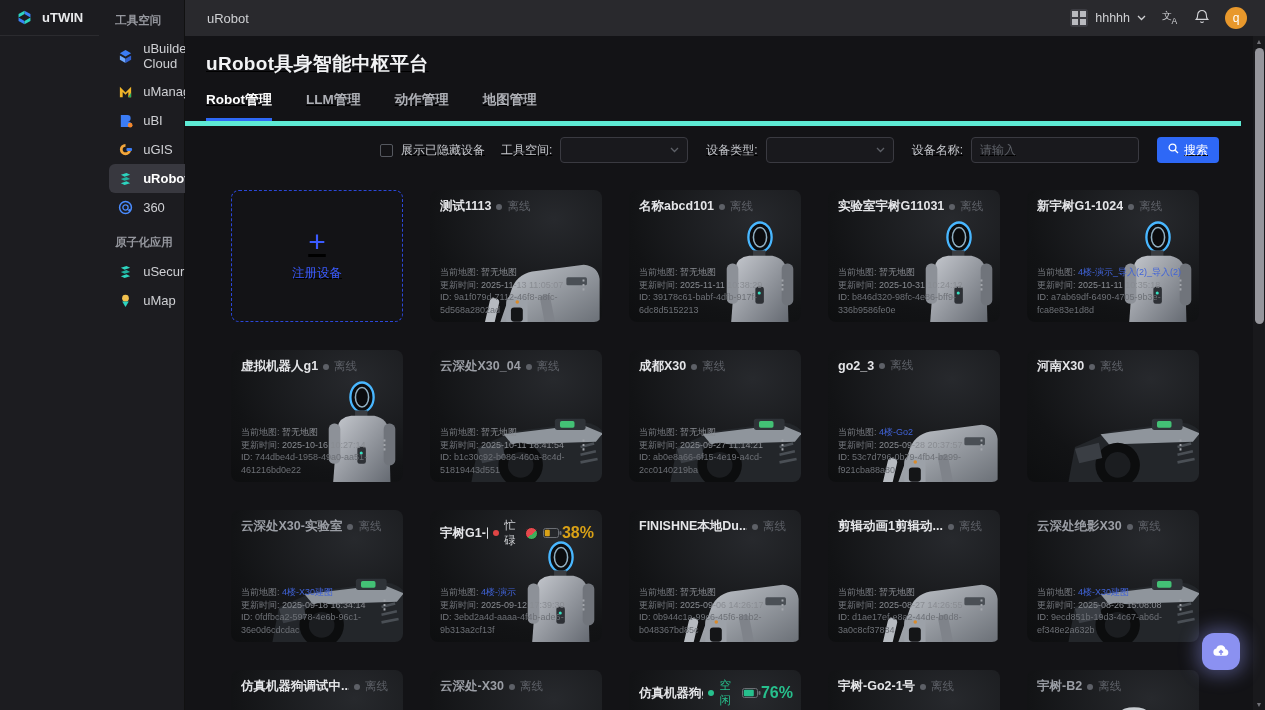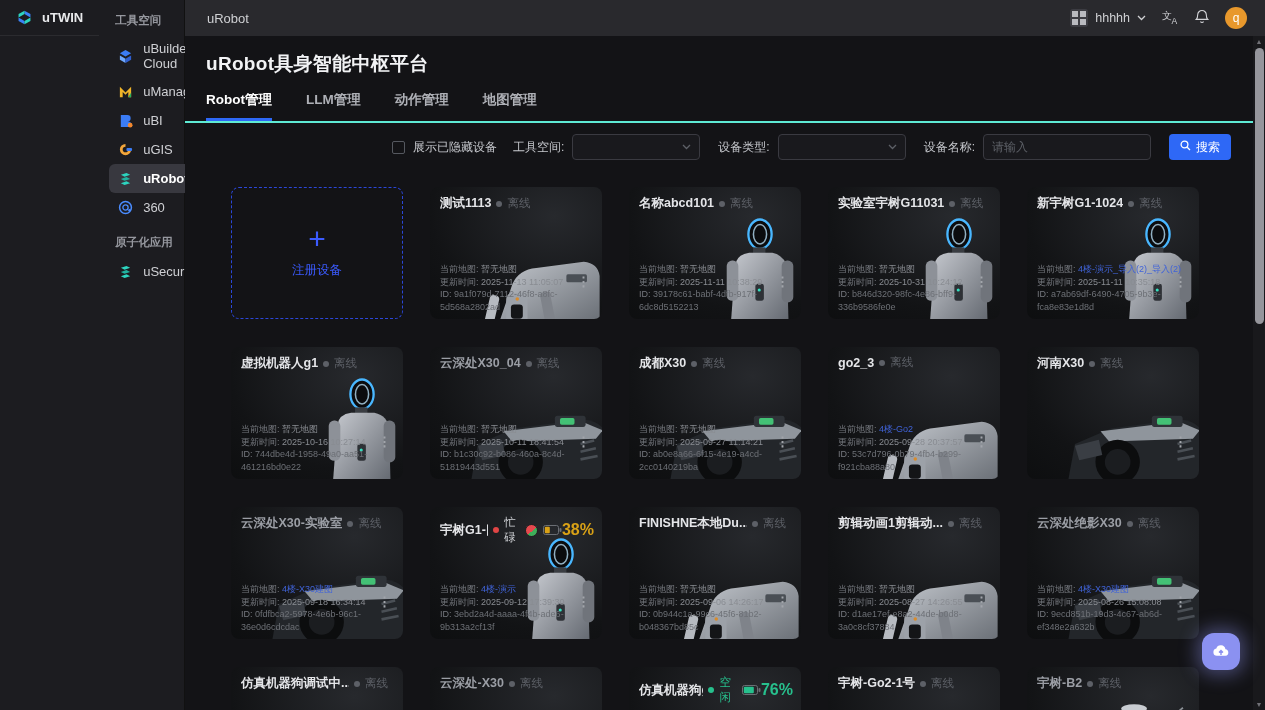--- a/index.html
+++ b/index.html
@@ -25,23 +25,23 @@
   .main { flex:1; display:flex; flex-direction:column; position:relative; background:#131316; min-width:0; }
   .topbar { height:36px; flex:0 0 36px; background:#29292d; display:flex; align-items:center;
     padding:0 18px 0 22px; color:#cfd0d3; font-size:13px; }
   .topbar-right { margin-left:auto; display:flex; align-items:center; gap:16px;text-align:right; }
   .ws-chip { display:flex; align-items:center; gap:7px; cursor:pointer; }
   .ws-icon { width:18px; height:18px; border-radius:3px; background:#3c3c42; position:relative; overflow:hidden; }
   .ws-icon i { position:absolute; width:6px; height:6px; background:#b9babf; }
   .avatar { width:22px; height:22px; border-radius:50%; background:#e8982c; color:#fff;
     font-size:12px; display:flex; align-items:center; justify-content:center; cursor:pointer; }
 
-  .content { flex:1; position:relative; overflow:hidden; padding-right:12px; }
+  .content { flex:1; position:relative; overflow:hidden; padding-right:24px;text-decoration:underline; }
   .page-title { font-size:19px; font-weight:bold; color:#f2f3f5; padding:15px 0 0 21px; letter-spacing:.3px; }
-  .tabs { display:flex; gap:34px; padding:14px 0 0 21px; border-bottom:2px solid #5eead4; }
+  .tabs { display:flex; gap:34px; padding:14px 0 0 21px; border-bottom:5px solid #5eead4; }
   .tab { font-size:13.5px; font-weight:bold; color:#aeb0b6; padding-bottom:9px; cursor:pointer;
     border-bottom:3px solid transparent; }
   .tab.active { color:#ffffff; border-bottom-color:#2e68f6; }
 
   .filters { display:flex; align-items:center; justify-content:flex-end; gap:8px;
     margin:11px 22px 0 0; font-size:12px; color:#c6c8cd; }
   .chk { width:13px; height:13px; border:1px solid #55585f; border-radius:2px; background:transparent; display:inline-block; cursor:pointer; }
   .chk-label { margin-right:8px; cursor:pointer; }
   .sel { width:128px; height:26px; background:#19191d; border:1px solid #3a3a41; border-radius:4px;
     display:flex; align-items:center; justify-content:flex-end; padding:0 8px; cursor:pointer; margin-right:10px; }
@@ -175,20 +175,29 @@
         <div class="side-item">
           <span class="icon16">
             <svg width="15" height="15" viewBox="0 0 16 16">
               <path d="M3 4 L9 2 L13 4 L7 6 Z" fill="#2dd4bf"></path>
               <path d="M3 8.5 L9 6.5 L13 8.5 L7 10.5 Z" fill="#20b3a0"></path>
               <path d="M3 13 L9 11 L13 13 L7 15 Z" fill="#2dd4bf"></path>
             </svg>
           </span>
           <span>uSecurity</span>
         </div>
+        <div class="side-item">
+          <span class="icon16">
+            <svg width="15" height="15" viewBox="0 0 16 16">
+              <circle cx="8" cy="5.5" r="3.6" fill="#f2c14e"></circle>
+              <path d="M8 15 L4.5 9 h7 Z" fill="#2dd4bf"></path>
+            </svg>
+          </span>
+          <span>uMap</span>
+        </div>
       </div>
     <div class="side-divider"></div>
     <div class="recycle-row">
       <span class="icon16">
         <svg width="14" height="15" viewBox="0 0 14 15">
             <path d="M1 3.5 h12 M4.5 3 V1.5 h5 V3 M2.5 3.5 l.8 10 h7.4 l.8 -10 M5.4 6 v5 M8.6 6 v5" stroke="#cfd0d4" stroke-width="1.1" fill="none"></path>
           </svg>
       </span>
       <span>回收站</span>
     </div>

